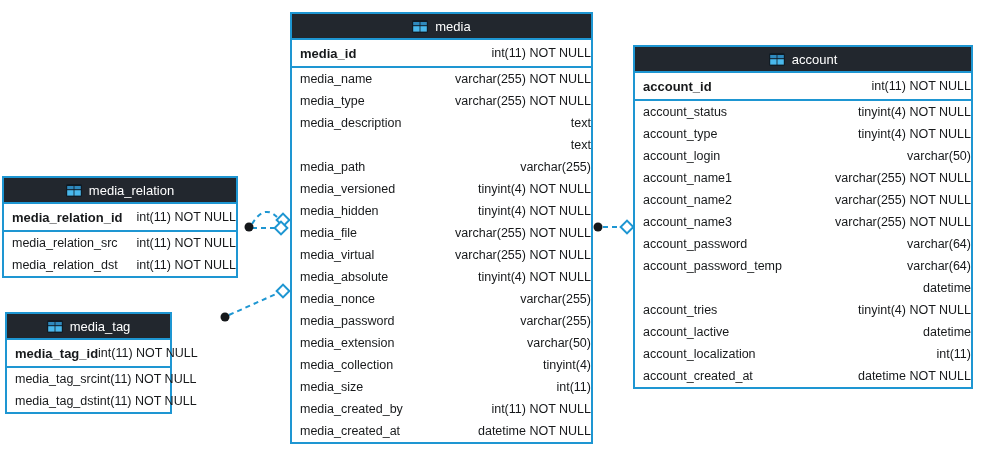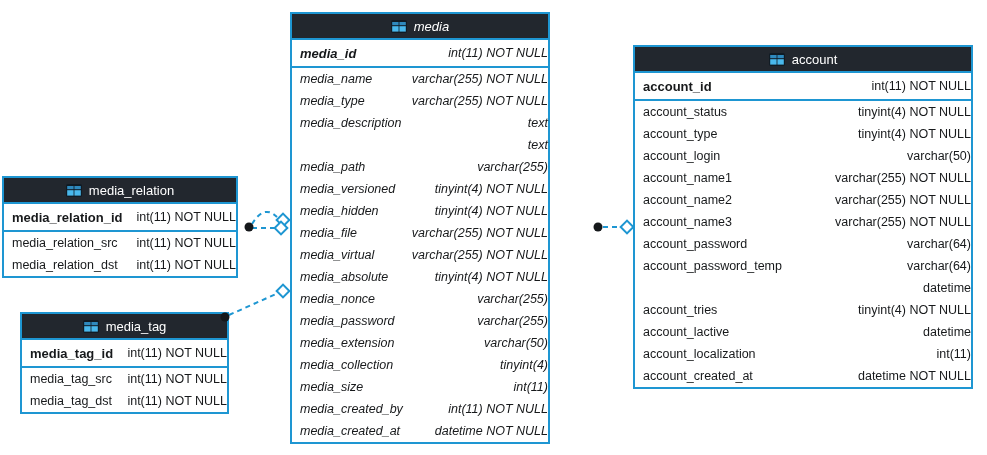--- a/index.html
+++ b/index.html
@@ -84,21 +84,21 @@
         <span class="fname">media_relation_src</span>
         <span class="ftype">int(11) NOT NULL</span>
       </div>
         <div class="row">
         <span class="fname">media_relation_dst</span>
         <span class="ftype">int(11) NOT NULL</span>
       </div>
       </div>
   </div>
 
-  <div class="db-table" style="left:20px;top:312px;width:209px;">
+  <div class="db-table" style="left:5px;top:312px;width:167px;">
     <div class="thead">
       <span class="ticon">
         <svg width="16" height="13" viewBox="0 0 16 13">
           <rect x="0" y="0" width="16" height="13" rx="2" fill="#101b24"></rect>
           <rect x="1.2" y="2" width="6.4" height="3.2" fill="#2e89bd"></rect>
           <rect x="8.4" y="2" width="6.4" height="3.2" fill="#2e89bd"></rect>
           <rect x="1.2" y="6.2" width="6.4" height="5.4" fill="#49b8ec"></rect>
           <rect x="8.4" y="6.2" width="6.4" height="5.4" fill="#49b8ec"></rect>
         </svg>
       </span>
@@ -113,21 +113,21 @@
         <span class="fname">media_tag_src</span>
         <span class="ftype">int(11) NOT NULL</span>
       </div>
         <div class="row">
         <span class="fname">media_tag_dst</span>
         <span class="ftype">int(11) NOT NULL</span>
       </div>
       </div>
   </div>
 
-  <div class="db-table" style="left:290px;top:12px;width:260px;font-style:italic;">
+  <div class="db-table" style="left:290px;top:12px;width:303px;">
     <div class="thead">
       <span class="ticon">
         <svg width="16" height="13" viewBox="0 0 16 13">
           <rect x="0" y="0" width="16" height="13" rx="2" fill="#101b24"></rect>
           <rect x="1.2" y="2" width="6.4" height="3.2" fill="#2e89bd"></rect>
           <rect x="8.4" y="2" width="6.4" height="3.2" fill="#2e89bd"></rect>
           <rect x="1.2" y="6.2" width="6.4" height="5.4" fill="#49b8ec"></rect>
           <rect x="8.4" y="6.2" width="6.4" height="5.4" fill="#49b8ec"></rect>
         </svg>
       </span>

